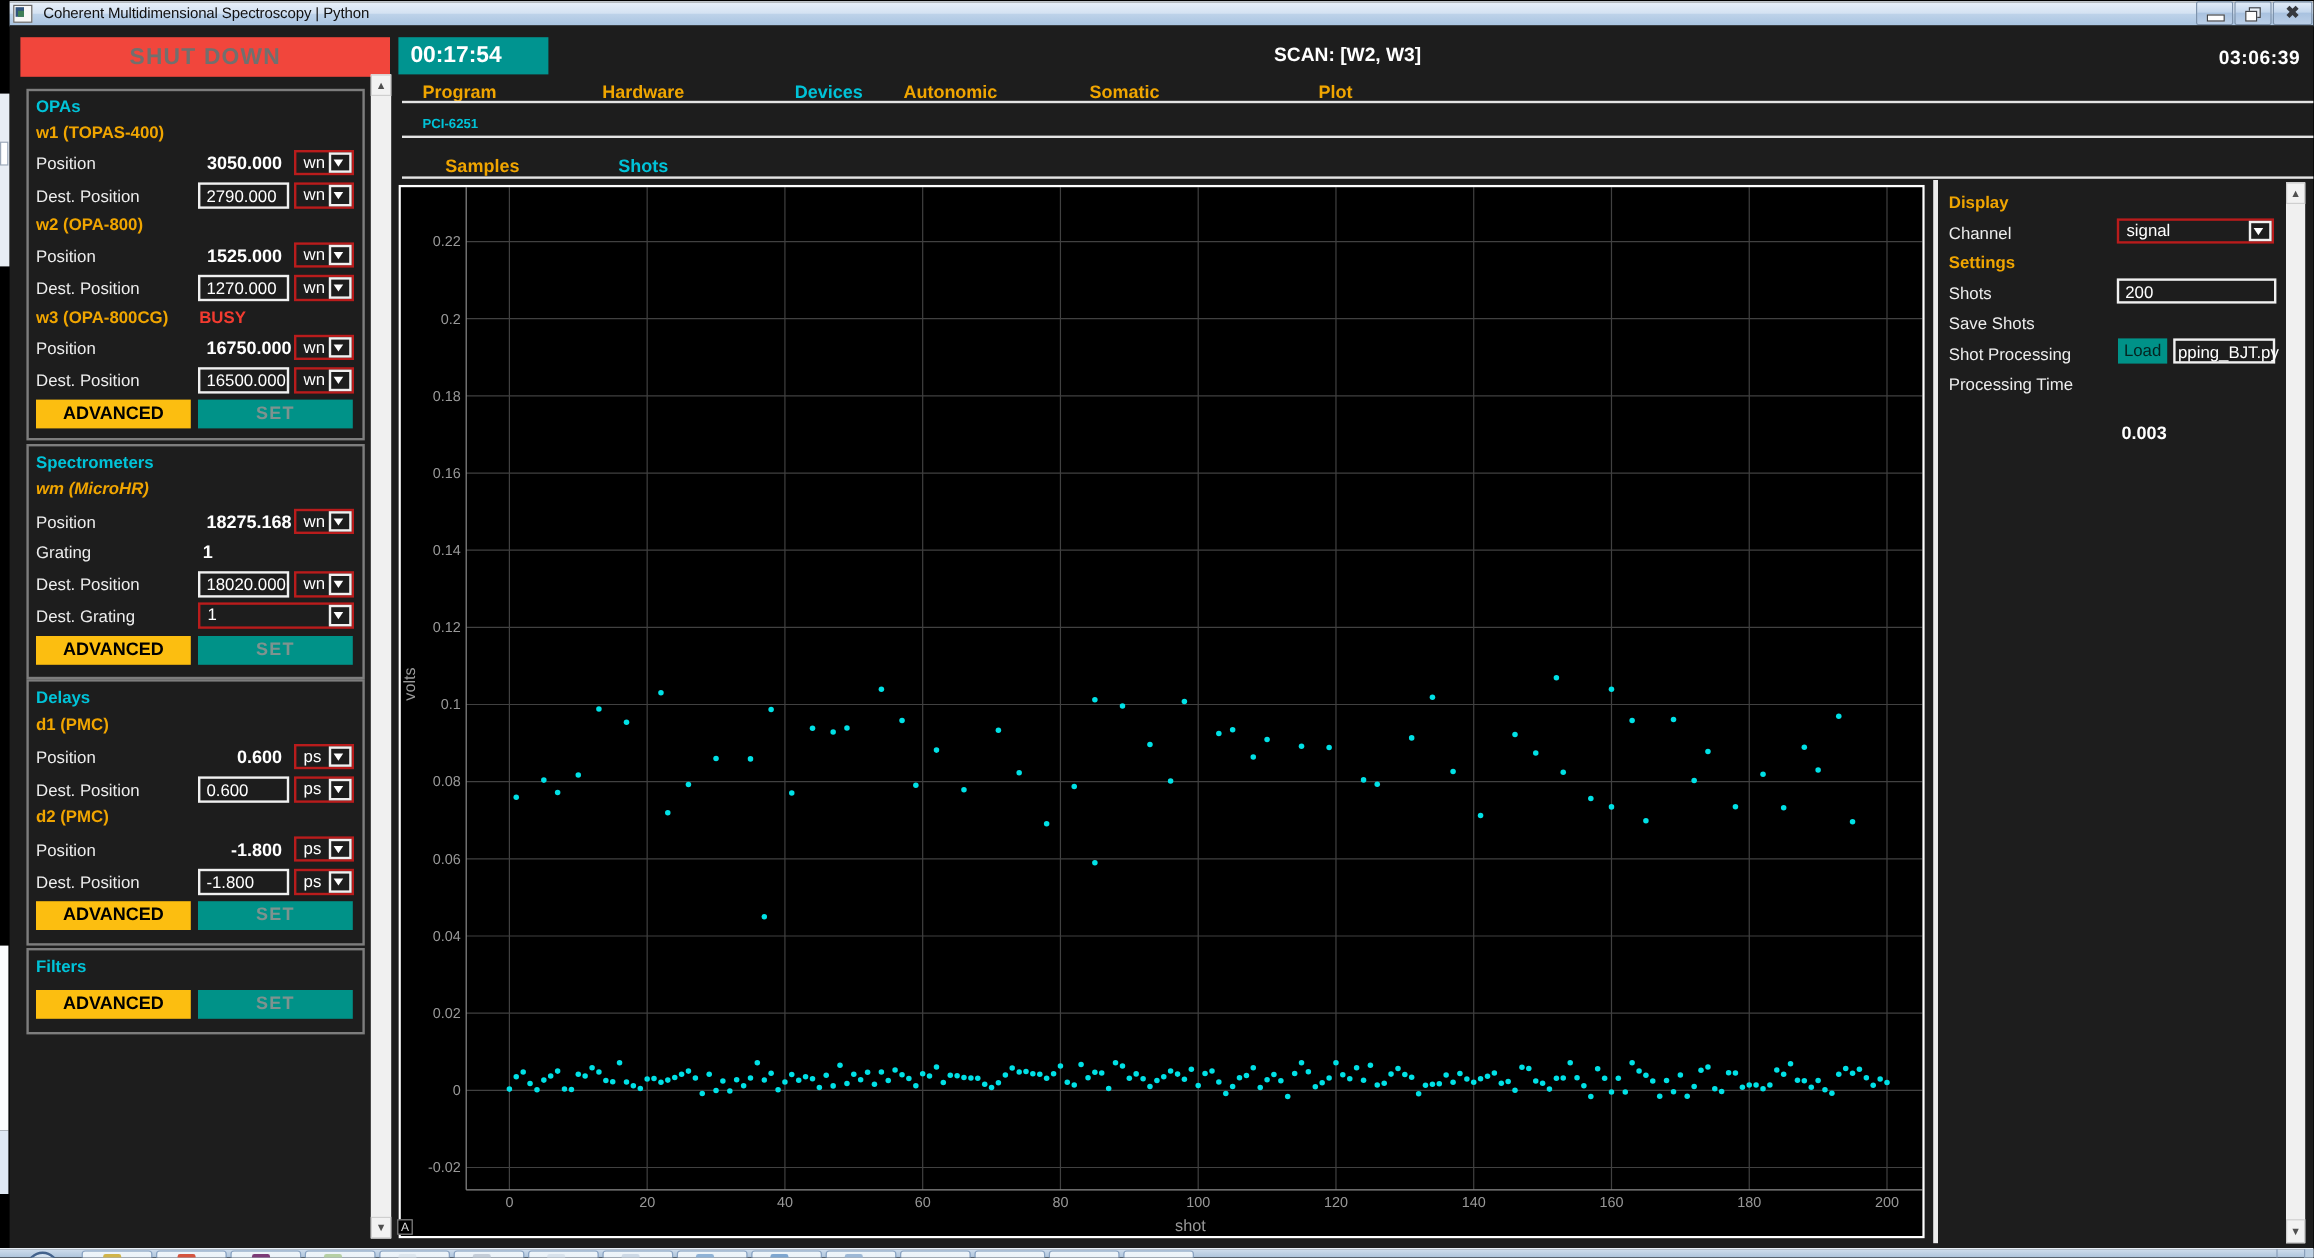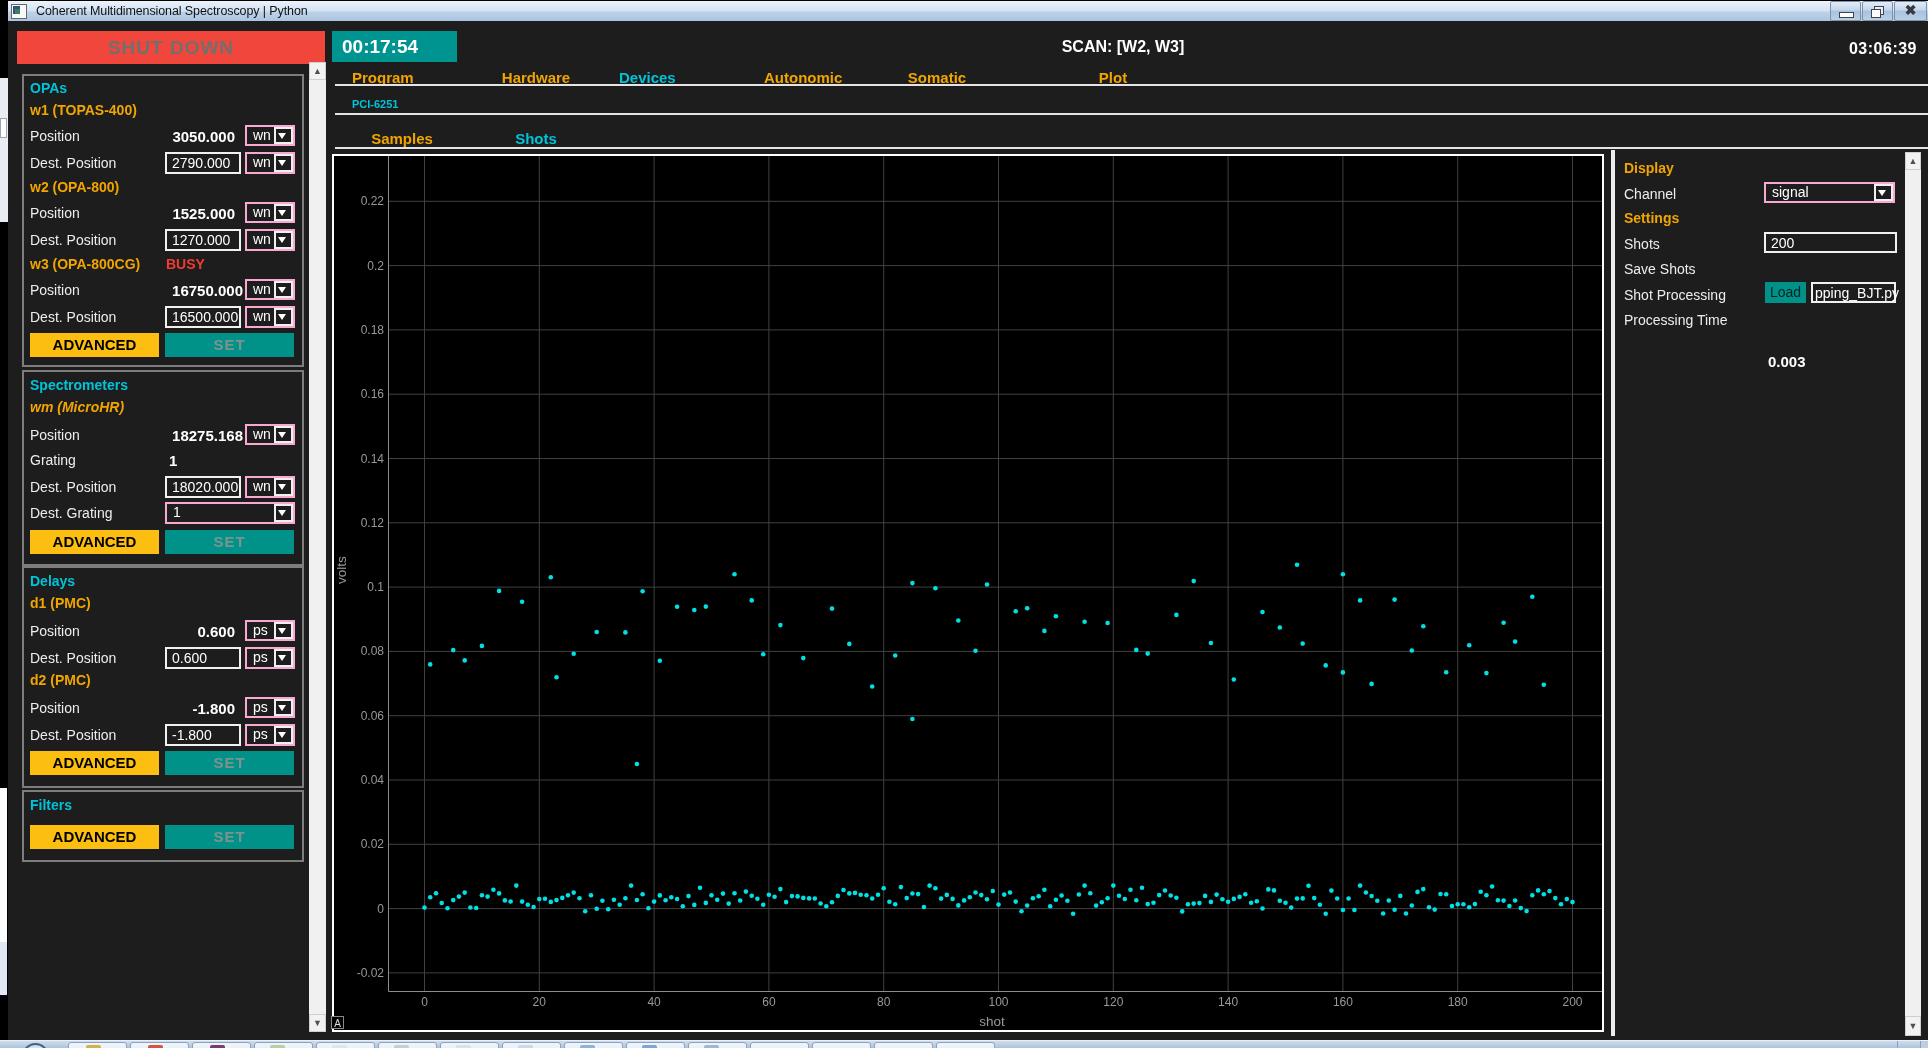--- a/index.html
+++ b/index.html
@@ -9,21 +9,21 @@
 #titletext{left:36px;top:4px;font-size:12.5px;color:#111;letter-spacing:-0.1px;}
 .winbtn{top:1px;height:18px;background:linear-gradient(#e2ecf8,#c3d6ec 45%,#a9c2e0 50%,#bacee6);border:1px solid #7d92ab;border-radius:2px;}
 
 #app{left:8px;top:21px;width:1920px;height:1020px;background:#1d1d1d;}
 .cy{color:#00c3d8;font-weight:bold;}
 .or{color:#f0a500;font-weight:bold;}
 .val{color:#fff;font-weight:bold;}
 .gbox{border:2px solid #7d7d7d;}
 .lbl{font-size:14px;color:#ededed;}
 .inp{background:#1d1d1d;border:2px solid #f0f0f0;color:#fff;font-size:14px;line-height:18px;padding-left:5px;box-sizing:border-box;}
-.dd{background:#1d1d1d;border:2px solid #f9a8d4;color:#fff;font-size:14px;line-height:17px;padding-left:6px;box-sizing:border-box;}
+.dd{background:#1d1d1d;border:2px solid #b91c1c;color:#fff;font-size:14px;line-height:17px;padding-left:6px;box-sizing:border-box;}
 .ddb{position:absolute;right:0px;top:0px;width:15px;bottom:0px;border:2px solid #f0f0f0;}
 .ddb:after{content:"";position:absolute;left:2px;top:4px;border:4px solid transparent;border-top:6px solid #fff;}
 .abtn{background:#fcbe10;color:#000;font-weight:bold;font-size:15px;text-align:center;}
 .sbtn{background:#009288;color:#7e938f;font-weight:bold;font-size:15px;text-align:center;letter-spacing:1px;}
 .hline{background:#e4e4e4;height:2px;left:335px;width:1593px;}
 .sb{background:#f0f0f0;}
 .sbbtn{background:#f2f2f2;border:1px solid #cfcfcf;box-sizing:border-box;text-align:center;color:#505050;}
 </style></head>
 <body>
 
@@ -48,22 +48,22 @@
 
 <div id="app" class="abs"></div>
 
 <div class="abs" style="left:17px;top:31px;width:308px;height:33px;background:#f1463c;color:#71706e;font-weight:bold;font-size:19px;text-align:center;line-height:33px;letter-spacing:1px;">SHUT DOWN</div>
 <div class="abs" style="left:332px;top:31px;width:125px;height:31px;background:#009490;color:#fff;font-weight:bold;font-size:19px;line-height:31px;padding-left:10px;box-sizing:border-box;">00:17:54</div>
 <div class="abs val" style="left:1023px;top:38px;width:200px;text-align:center;font-size:16px;">SCAN: [W2, W3]</div>
 <div class="abs val" style="left:1817px;top:40px;width:100px;text-align:right;font-size:16px;letter-spacing:0.5px;">03:06:39</div>
 
 <div class="abs or" style="left:352px;top:69px;width:100px;text-align:left;font-size:15px;">Program</div>
 <div class="abs or" style="left:486px;top:69px;width:100px;text-align:center;font-size:15px;">Hardware</div>
-<div class="abs cy" style="left:619px;top:69px;width:100px;text-align:left;font-size:15px;">Devices</div>
-<div class="abs or" style="left:764px;top:69px;width:100px;text-align:left;font-size:15px;">Autonomic</div>
+<div class="abs cy" style="left:619px;top:69px;width:100px;text-align:right;font-size:15px;">Devices</div>
+<div class="abs or" style="left:742px;top:69px;width:100px;text-align:center;font-size:15px;">Autonomic</div>
 <div class="abs or" style="left:887px;top:69px;width:100px;text-align:center;font-size:15px;">Somatic</div>
 <div class="abs or" style="left:1063px;top:69px;width:100px;text-align:center;font-size:15px;">Plot</div>
 <div class="hline abs" style="top:84px;"></div>
 <div class="abs cy" style="left:352px;top:98px;font-size:11px;">PCI-6251</div>
 <div class="hline abs" style="top:113px;"></div>
 <div class="abs or" style="left:352px;top:130px;width:100px;text-align:center;font-size:15px;">Samples</div>
 <div class="abs cy" style="left:486px;top:130px;width:100px;text-align:center;font-size:15px;">Shots</div>
 <div class="hline abs" style="top:147px;"></div>
 
 <div class="abs gbox" style="left:22px;top:74px;width:278px;height:289px;"></div>

